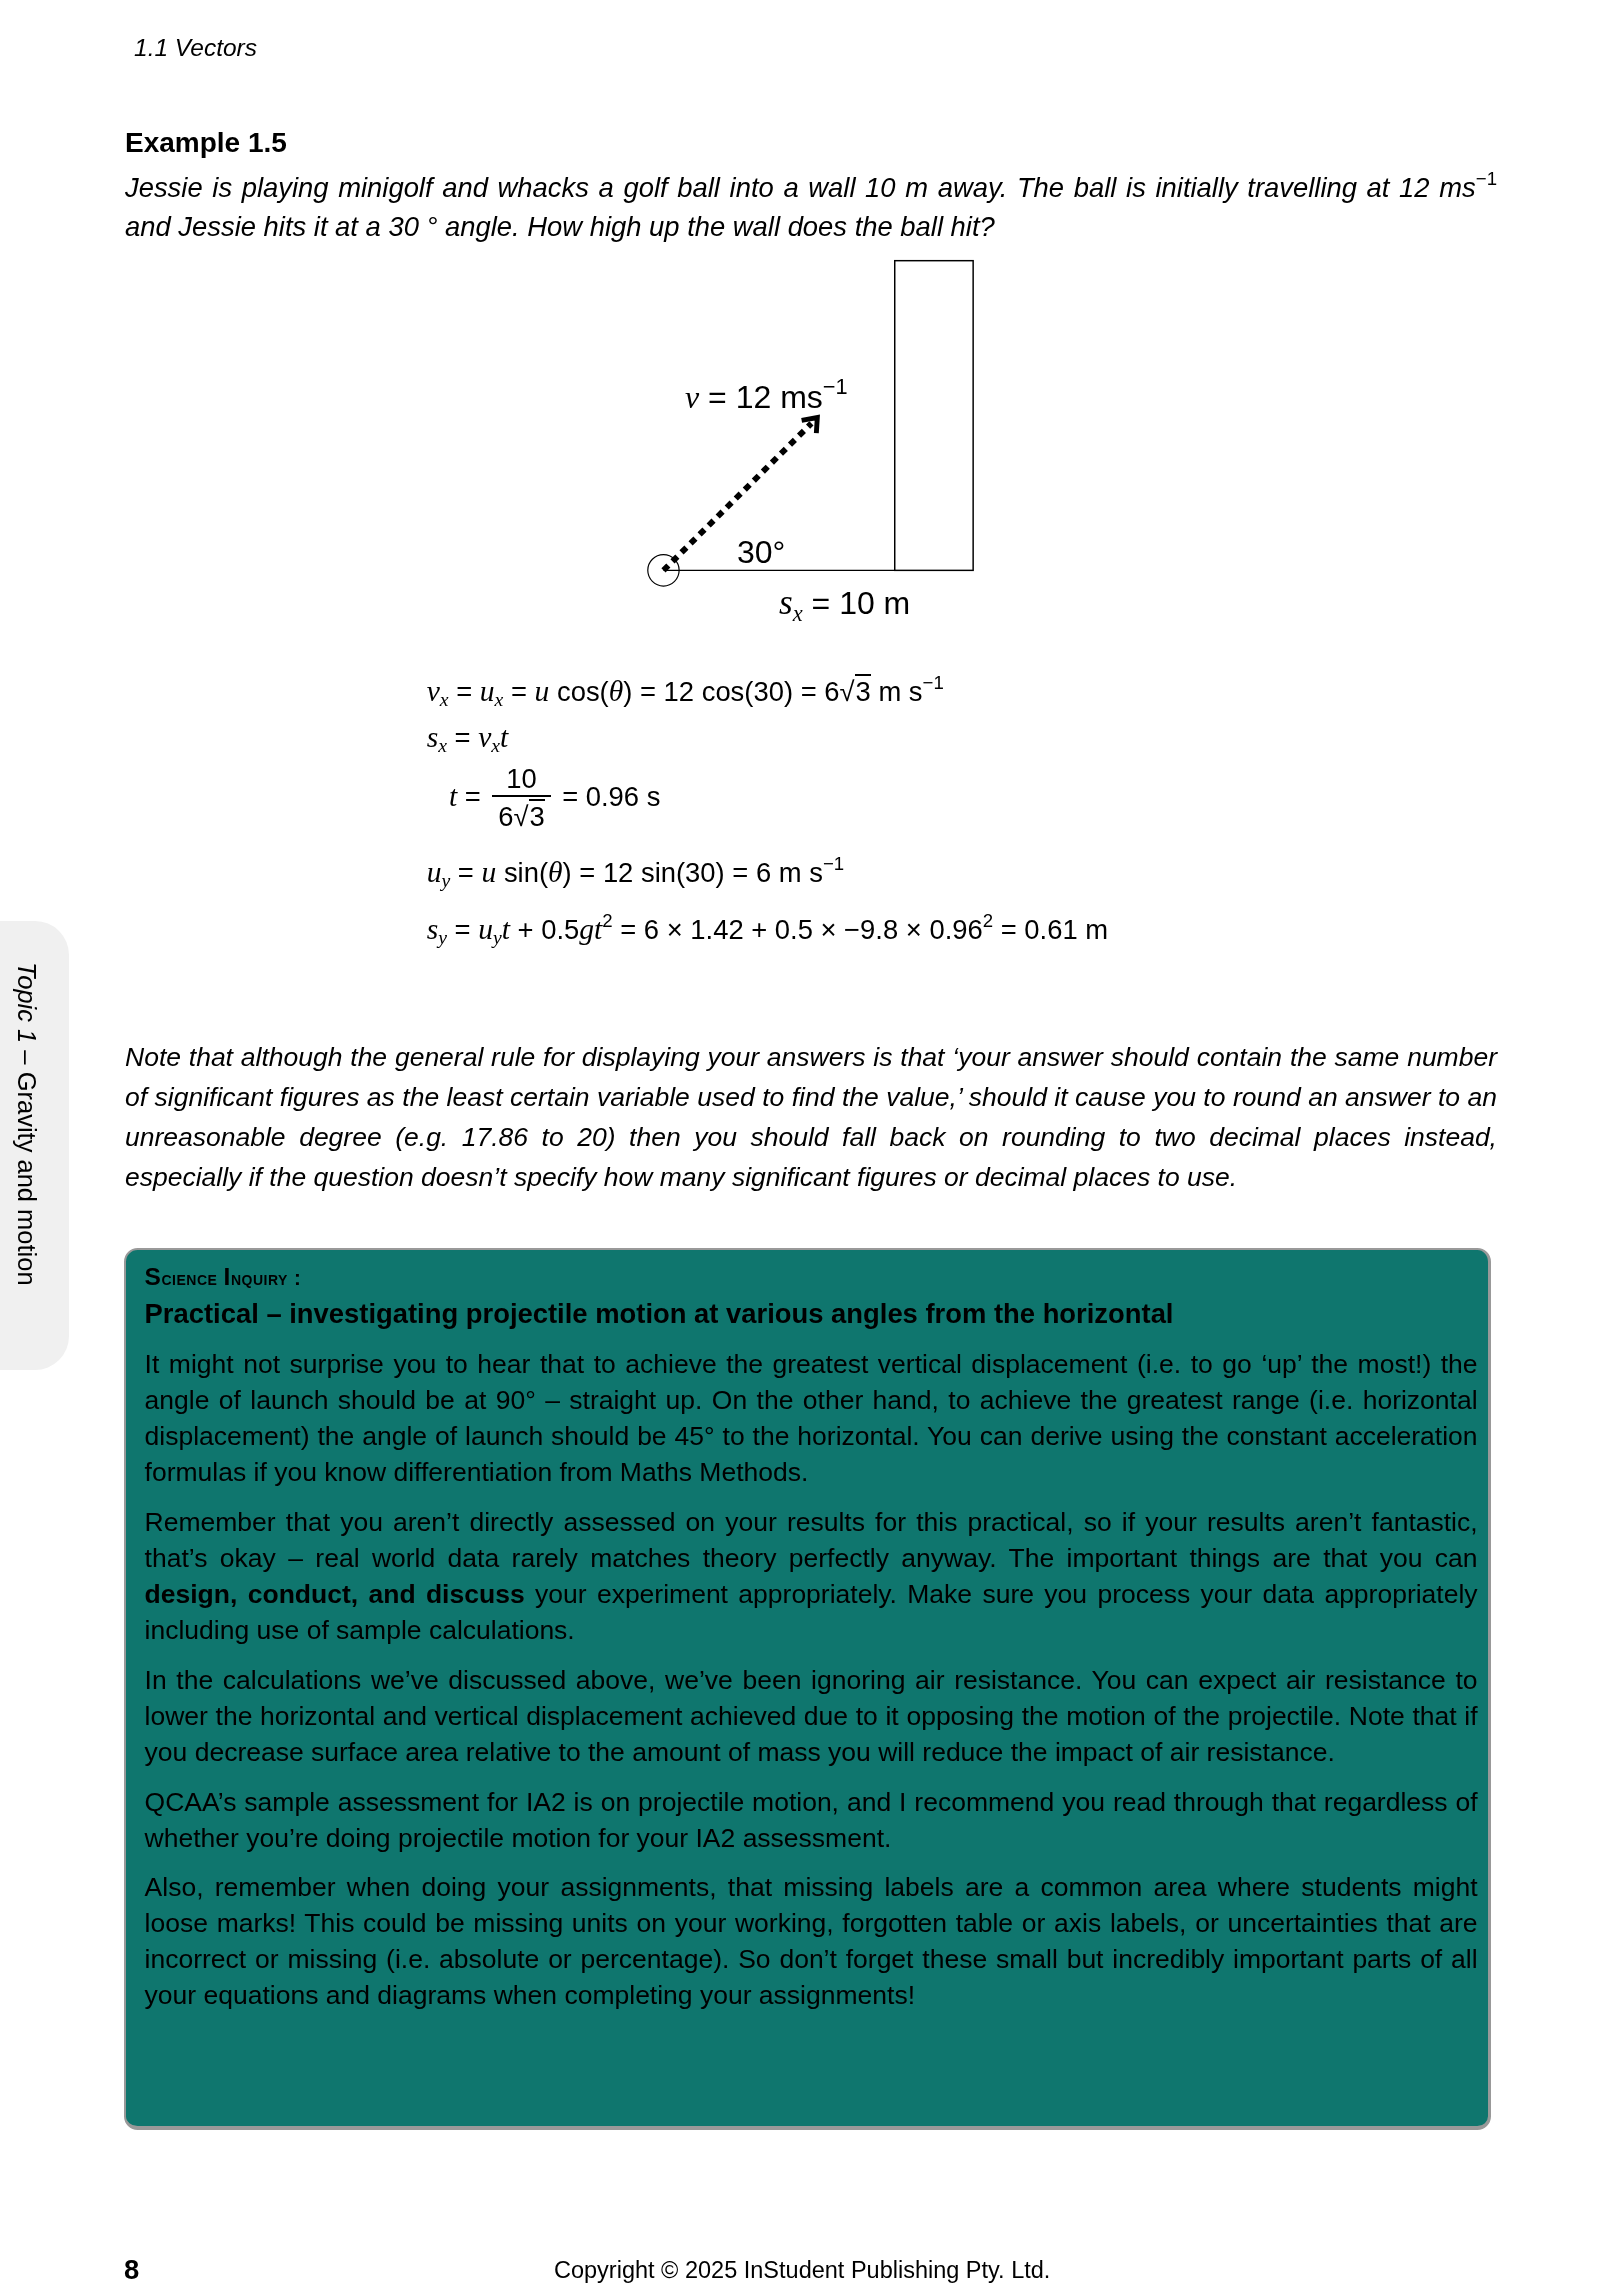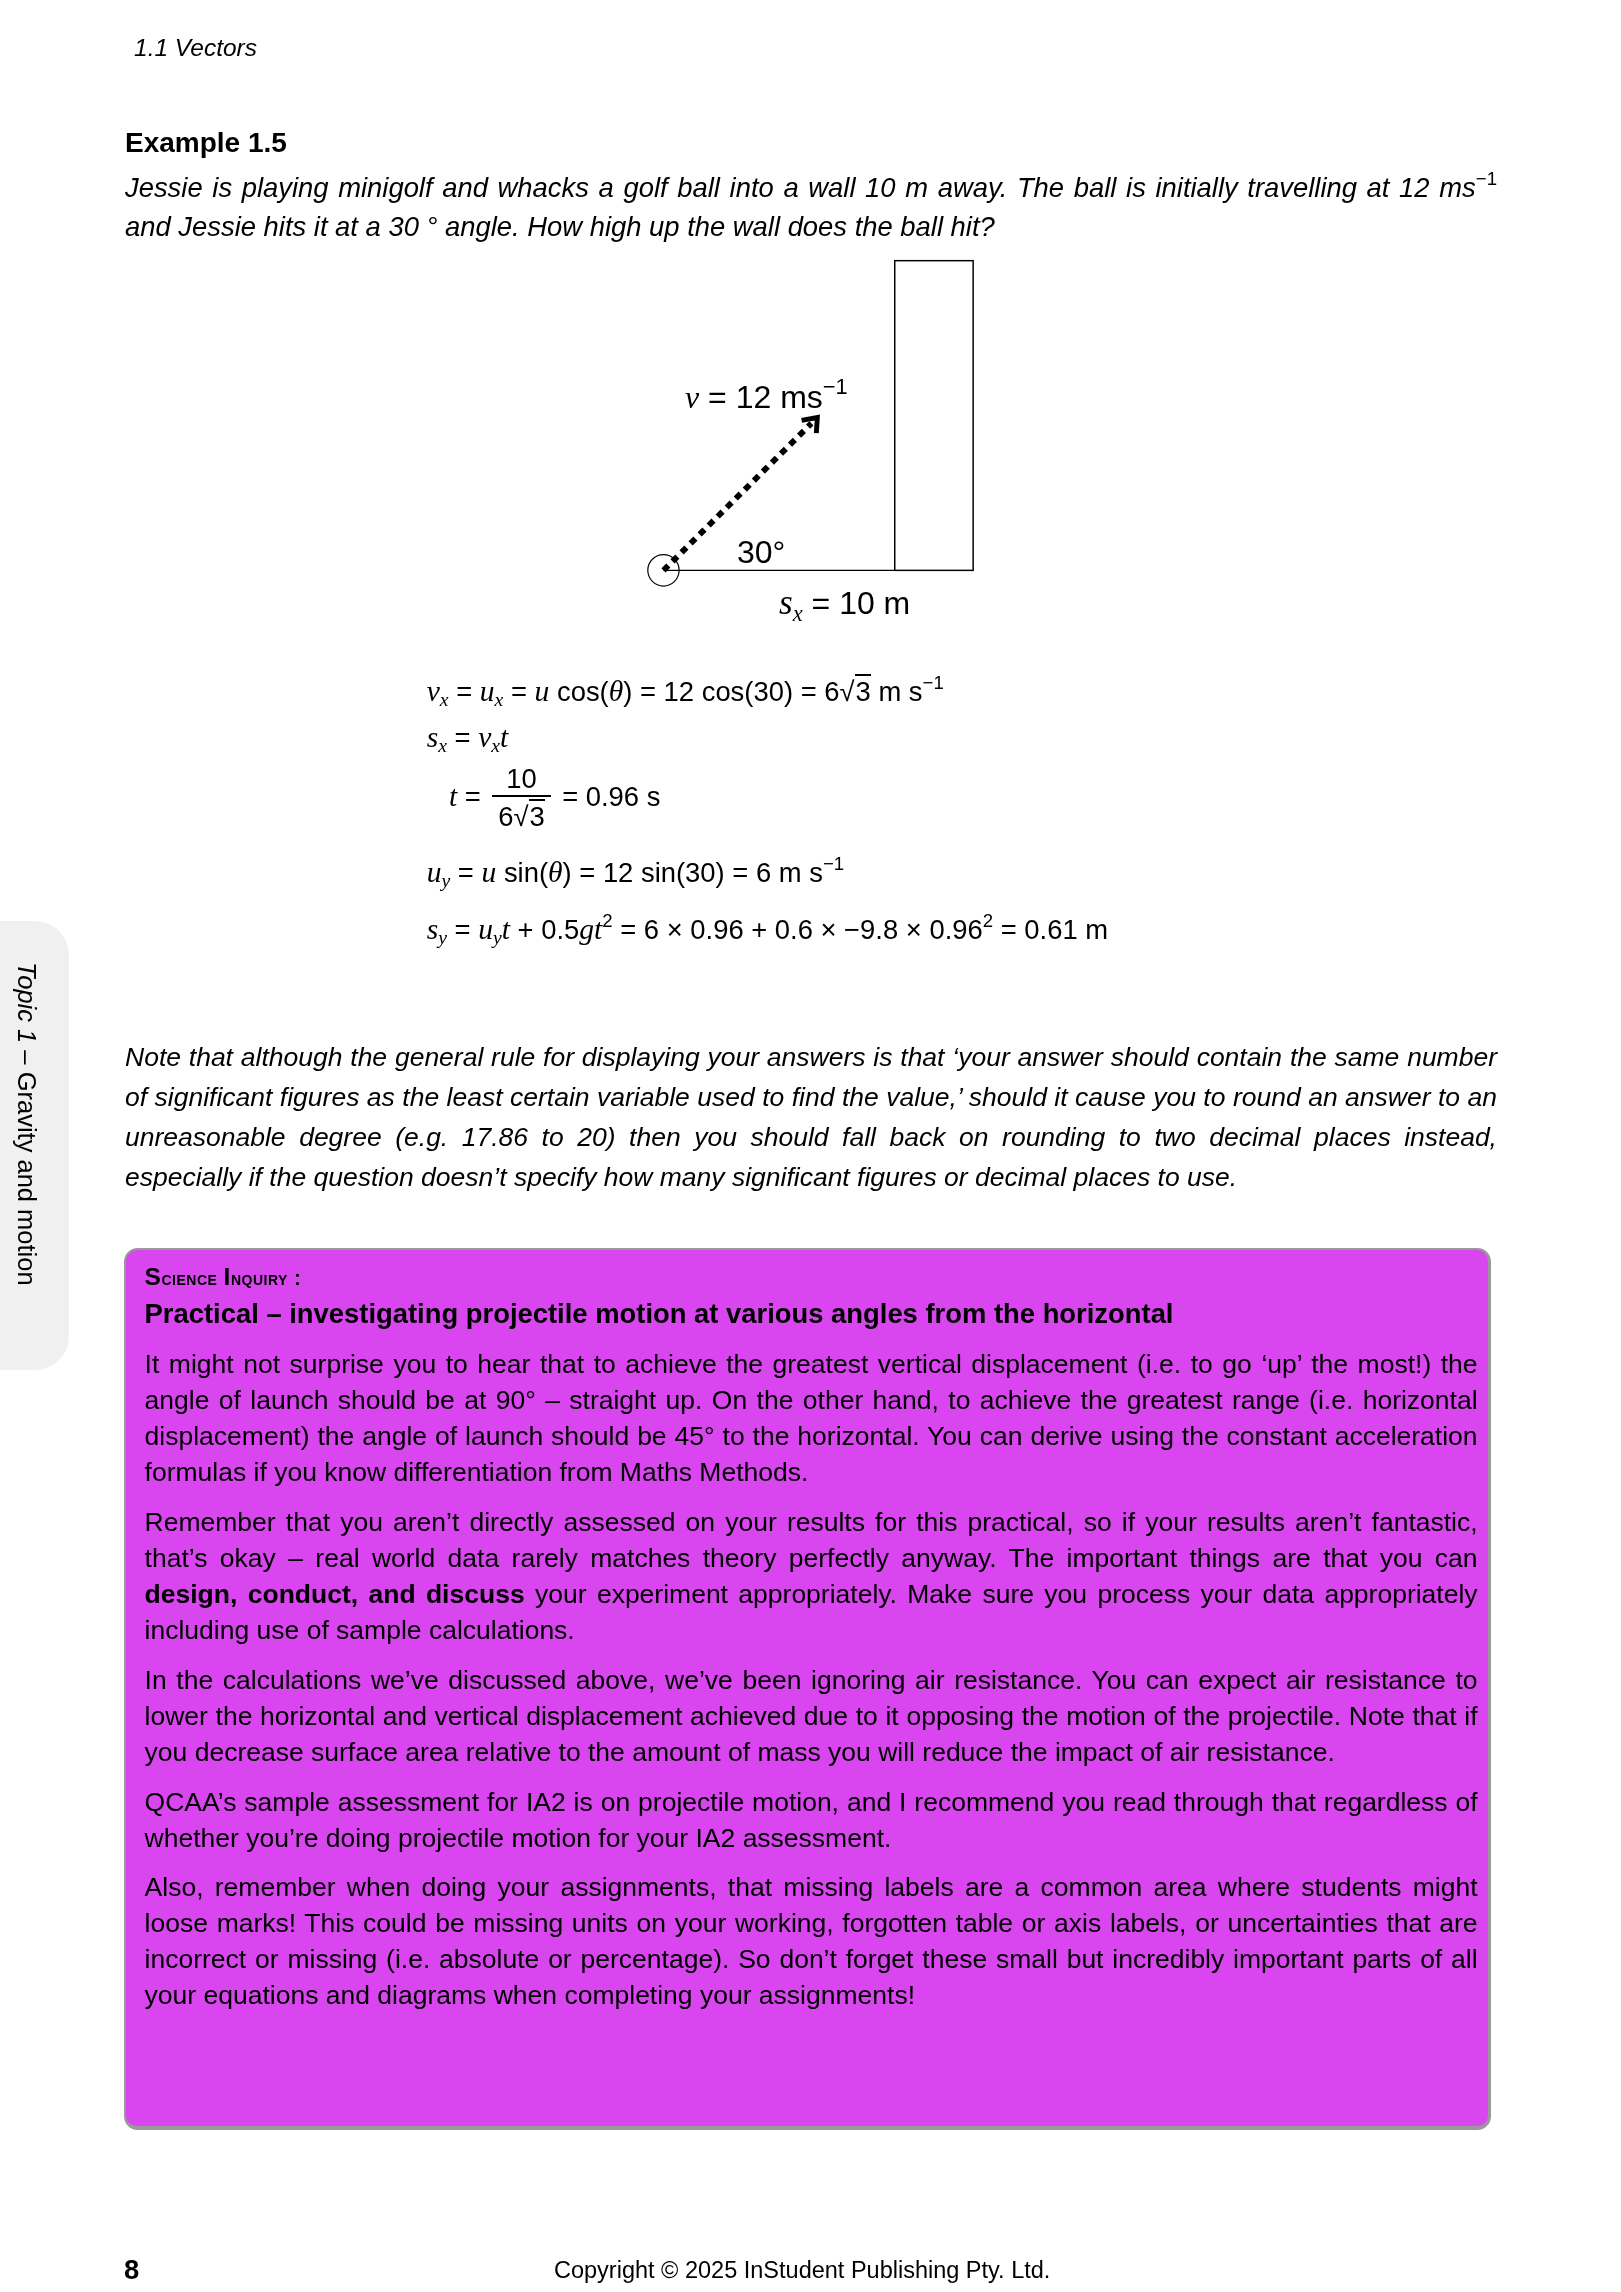--- a/index.html
+++ b/index.html
@@ -21,21 +21,21 @@
   .frac .num { display:block; padding:0 5.9px; line-height:33px; }
   .frac .den { display:block; border-top:2px solid #000; padding:0 5.9px; line-height:39px; }
   .sqrt { border-top:2px solid #000; padding-left:1px; }
   .side-tab { left:0; top:921px; width:69px; height:449px; background:#f0f0f0;
               border-radius:0 34px 34px 0; }
   .side-tab-text { position:absolute; left:11.8px; top:41px; writing-mode:vertical-rl;
                    font-size:25.5px; white-space:nowrap; }
   .side-tab-text .topic { font-style:italic; }
   .note { left:125px; top:1037px; width:1372px; font-size:26.5px; line-height:40px;
           text-align:justify;font-style:italic; }
-  .inquiry { left:124px; top:1248px; width:1367px; height:882px; background:#d946ef;
+  .inquiry { left:124px; top:1248px; width:1367px; height:882px; background:#0f766e;
              border:2px solid #999; border-right-width:3.9px; border-bottom-width:4.9px;
              border-radius:13.7px; box-sizing:border-box; }
   .inquiry-inner { position:absolute; left:18.6px; top:11.8px; width:1333px; }
   .inq-label { font-size:20.6px; font-weight:bold; font-variant:small-caps; letter-spacing:0.5px; line-height:29px; }
   .inq-label .cap { font-size:24.5px; }
   .inq-title { font-size:27.4px; font-weight:bold; line-height:39px; margin-top:2px; }
   .inq-p { font-size:26.5px; line-height:36px; text-align:justify; margin:13.7px 0 0 0; }
   .inq-p b { font-weight:bold; }
   .page-num { left:124px; top:2254px; font-size:27.4px; font-weight:bold; }
   .copyright { left:554px; top:2257px; font-size:23.5px; }
@@ -60,21 +60,21 @@
   <div class="abs diagram-label" style="left:73px; top:134px;"><i style="font-family:'Liberation Serif',serif;">v</i><span> = 12 ms</span><sup>−1</sup></div>
   <div class="abs diagram-label" style="left:125px; top:289px;">30°</div>
   <div class="abs diagram-label" style="left:167px; top:338px;"><i style="font-family:'Liberation Serif',serif;font-size:1.1em;">s</i><sub style="font-size:0.7em;font-style:italic;font-family:'Liberation Serif',serif;">x</sub><span> = 10 m</span></div>
 </div>
 
 <div class="abs eqs">
   <div class="eq" style="left:14.7px; top:7.8px;"><i>v</i><sub>x</sub><span> = </span><i>u</i><sub>x</sub><span> = </span><i>u</i><span> cos(</span><i>θ</i><span>) = 12 cos(30) = 6</span>√<span class="sqrt">3</span><span> m s</span><sup>−1</sup></div>
   <div class="eq" style="left:14.7px; top:54px;"><i>s</i><sub>x</sub><span> = </span><i>v</i><sub>x</sub><i>t</i></div>
   <div class="eq" style="left:37px; top:95px;"><i>t</i><span> = </span><span class="frac"><span class="num">10</span><span class="den"><span>6</span>√<span class="sqrt">3</span></span></span><span> = 0.96 s</span></div>
   <div class="eq" style="left:14.7px; top:189px;"><i>u</i><sub>y</sub><span> = </span><i>u</i><span> sin(</span><i>θ</i><span>) = 12 sin(30) = 6 m s</span><sup>−1</sup></div>
-  <div class="eq" style="left:14.7px; top:246px;"><i>s</i><sub>y</sub><span> = </span><i>u</i><sub>y</sub><i>t</i><span> + 0.5</span><i>g</i><i>t</i><sup>2</sup><span> = 6 × 0.96 + 0.6 × −9.8 × 0.96</span><sup>2</sup><span> = 0.61 m</span></div>
+  <div class="eq" style="left:14.7px; top:246px;"><i>s</i><sub>y</sub><span> = </span><i>u</i><sub>y</sub><i>t</i><span> + 0.5</span><i>g</i><i>t</i><sup>2</sup><span> = 6 × 1.42 + 0.5 × −9.8 × 0.96</span><sup>2</sup><span> = 0.61 m</span></div>
 </div>
 
 <div class="abs side-tab">
   <div class="side-tab-text"><span class="topic">Topic 1</span><span> – </span><span>Gravity and motion</span></div>
 </div>
 
 <div class="abs note">Note that although the general rule for displaying your answers is that ‘your answer should contain the same number of significant figures as the least certain variable used to find the value,’ should it cause you to round an answer to an unreasonable degree (e.g. 17.86 to 20) then you should fall back on rounding to two decimal places instead, especially if the question doesn’t specify how many significant figures or decimal places to use.</div>
 
 <div class="abs inquiry">
   <div class="inquiry-inner">

